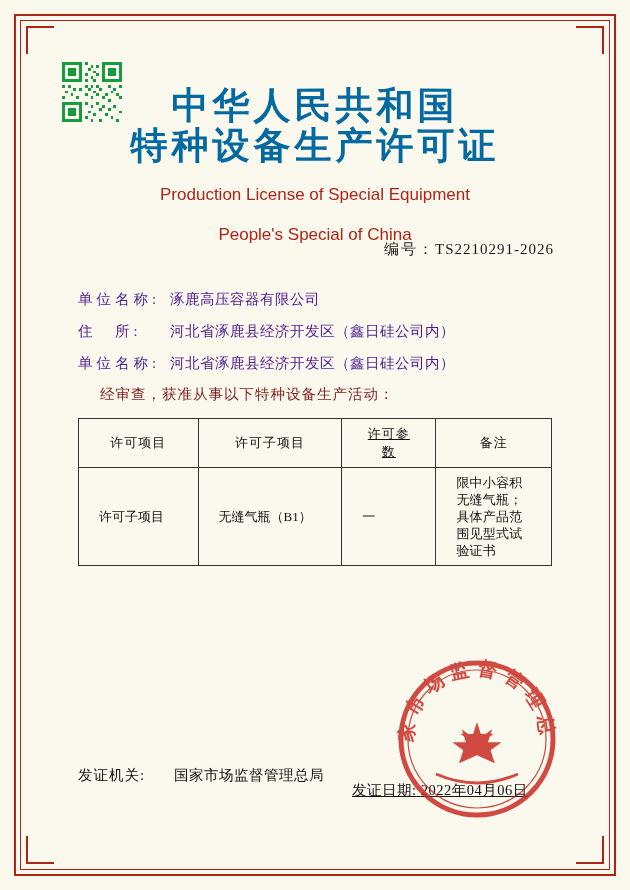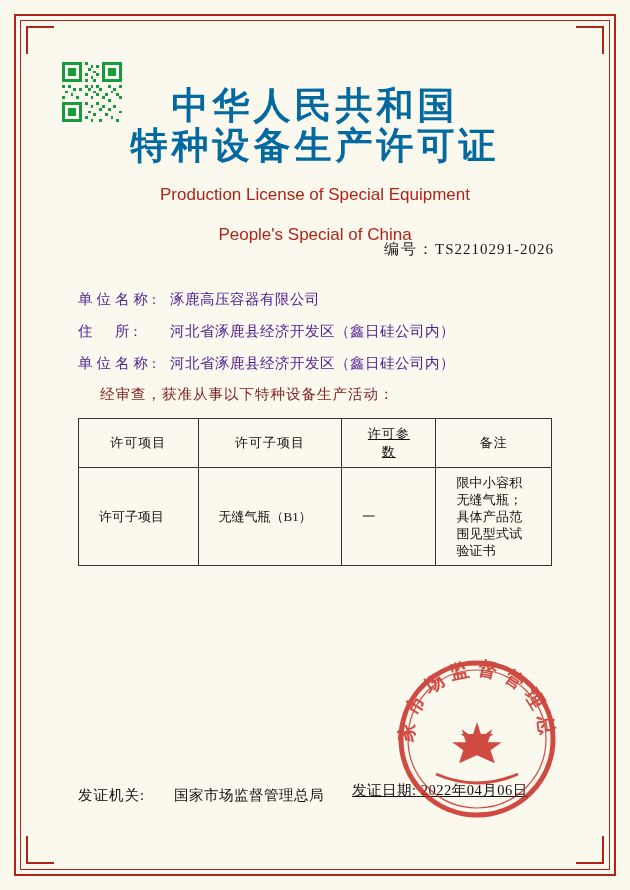--- a/index.html
+++ b/index.html
@@ -162,21 +162,21 @@
     text-align: left;
     line-height: 17px;
     padding: 4px 6px;
     letter-spacing: 0.2px;
   }
 
   
   .footer {
     position: absolute;
     left: 78px;
-    bottom: 68px;
+    bottom: 88px;
     width: 480px;
     font-size: 14.5px;
     color: #111;
   }
   .footer-row {
     display: flex;
     align-items: baseline;
     margin-bottom: 17px;
   }
   .footer-label {

